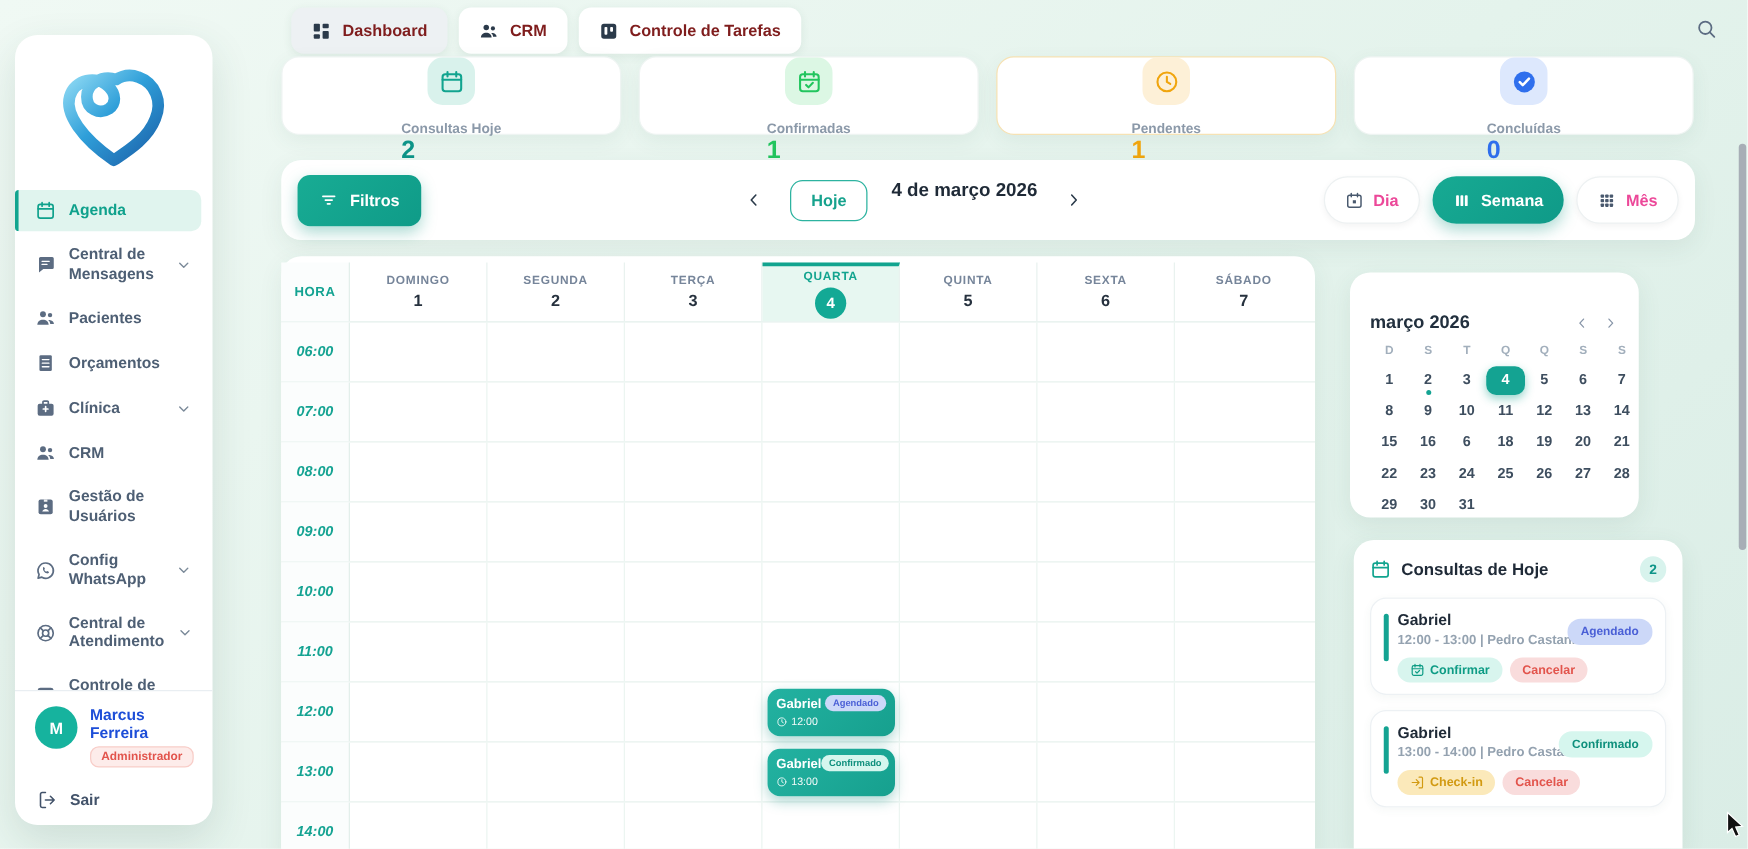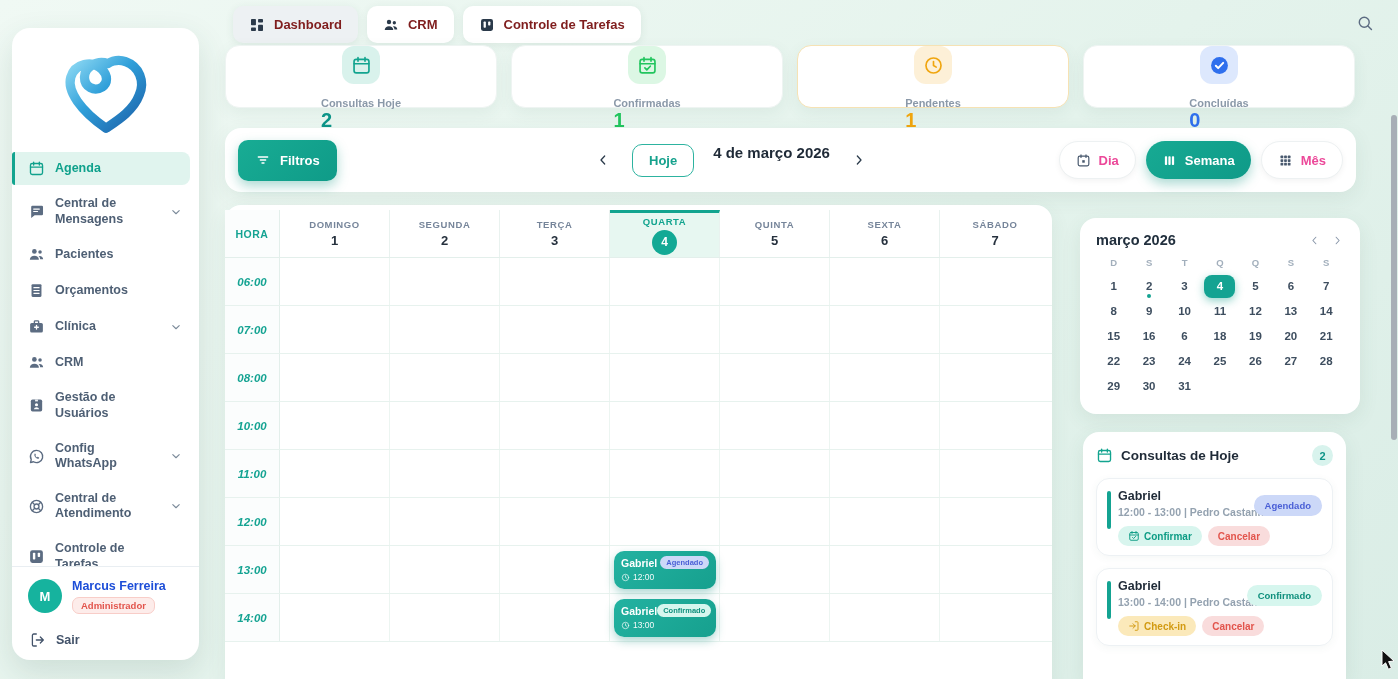--- a/index.html
+++ b/index.html
@@ -5,21 +5,21 @@
   * { margin:0; padding:0; box-sizing:border-box; }
   html,body { width:1398px; height:679px; overflow:hidden; }
   body {
     font-family:"Liberation Sans",sans-serif;
     background:linear-gradient(140deg,#f0f9f4 0%,#e4f3ec 55%,#daEDe6 100%);
     background:linear-gradient(140deg,#f0f9f4 0%,#e4f3ec 55%,#daede6 100%);
     position:relative; color:#22303e;
   }
   svg{display:block}
   
-  .sidebar{position:absolute;left:12px;top:28px;width:187px;height:632px;background:#fff;
+  .sidebar{position:absolute;left:12px;top:28px;width:158px;height:632px;background:#fff;
     border-radius:18px;box-shadow:0 12px 32px rgba(40,85,72,.14);display:flex;flex-direction:column;padding:16px 0 12px;}
   .logo{margin:2px auto 14px;}
   .menu{flex:1;padding:0 9px;overflow:hidden;}
   .mi{display:flex;align-items:center;gap:10px;padding:8px 7px;border-radius:8px;
       font-size:12.5px;font-weight:bold;color:#4e5f74;margin-bottom:3px;cursor:pointer;}
   .mi .lbl{line-height:1.25;max-width:104px;}
   .mi .chev{margin-left:auto;}
   .mi.active{background:#e0f4ee;color:#0fa18c;border-left:3px solid #12a48f;border-radius:3px 8px 8px 3px;margin-left:-9px;padding-left:13px;}
   .usec{border-top:1px solid #e9eef2;padding:12px 16px 0;}
   .urow{display:flex;gap:10px;align-items:flex-start;}
@@ -78,22 +78,22 @@
   .d-cell:last-child{border-right:none;}
   .event{position:absolute;left:389px;width:102px;height:38px;background:linear-gradient(135deg,#23b2a1,#16a08e);
     border-radius:10px;box-shadow:0 4px 10px rgba(20,140,125,.35);padding:5px 7px;color:#fff;cursor:pointer;}
   .event .etop{display:flex;justify-content:space-between;align-items:center;}
   .event .enm{font-size:10.5px;font-weight:bold;}
   .event .ebg{font-size:7.5px;font-weight:bold;padding:2px 6px;border-radius:8px;}
   .event .etm{display:flex;align-items:center;gap:3px;font-size:8.5px;margin-top:3px;opacity:.95;}
   .bg-agendado{background:#ccd8f8;color:#4a5fd6;}
   .bg-confirmado{background:#d6f6ee;color:#0e8f7c;}
   
-  .minical{position:absolute;left:1080px;top:218px;width:280px;height:196px;background:#fff;border-radius:16px;
-    box-shadow:0 6px 20px rgba(50,95,80,.09);padding:14px 16px 10px;}
+  .minical{position:absolute;left:1080px;top:218px;width:231px;height:196px;background:#fff;border-radius:16px;
+    box-shadow:0 6px 20px rgba(50,95,80,.09);padding:32px 16px 10px;}
   .mc-head{display:flex;align-items:center;}
   .mc-title{font-size:14.5px;font-weight:bold;color:#22303e;}
   .mc-nav{margin-left:auto;display:flex;gap:10px;}
   .mc-nav span{cursor:pointer;}
   .mc-grid{display:grid;grid-template-columns:repeat(7,1fr);row-gap:1px;margin-top:9px;text-align:center;}
   .mc-wd{font-size:9.5px;color:#a2afbc;font-weight:bold;height:16px;}
   .mc-day{font-size:11.5px;color:#3e4e5f;font-weight:bold;height:24px;display:flex;align-items:center;
     justify-content:center;position:relative;cursor:pointer;}
   .mc-day .box{width:31px;height:23px;display:flex;align-items:center;justify-content:center;border-radius:8px;}
   .mc-day.sel .box{background:#14a392;color:#fff;box-shadow:0 3px 8px rgba(20,160,140,.45);}
@@ -493,20 +493,30 @@
         <div class="t-cell">08:00</div>
         <div class="d-cell"></div>
         <div class="d-cell"></div>
         <div class="d-cell"></div>
         <div class="d-cell"></div>
         <div class="d-cell"></div>
         <div class="d-cell"></div>
         <div class="d-cell"></div>
       </div>
       <div class="grow">
+        <div class="t-cell">09:00</div>
+        <div class="d-cell"></div>
+        <div class="d-cell"></div>
+        <div class="d-cell"></div>
+        <div class="d-cell"></div>
+        <div class="d-cell"></div>
+        <div class="d-cell"></div>
+        <div class="d-cell"></div>
+      </div>
+      <div class="grow">
         <div class="t-cell">10:00</div>
         <div class="d-cell"></div>
         <div class="d-cell"></div>
         <div class="d-cell"></div>
         <div class="d-cell"></div>
         <div class="d-cell"></div>
         <div class="d-cell"></div>
         <div class="d-cell"></div>
       </div>
       <div class="grow">

